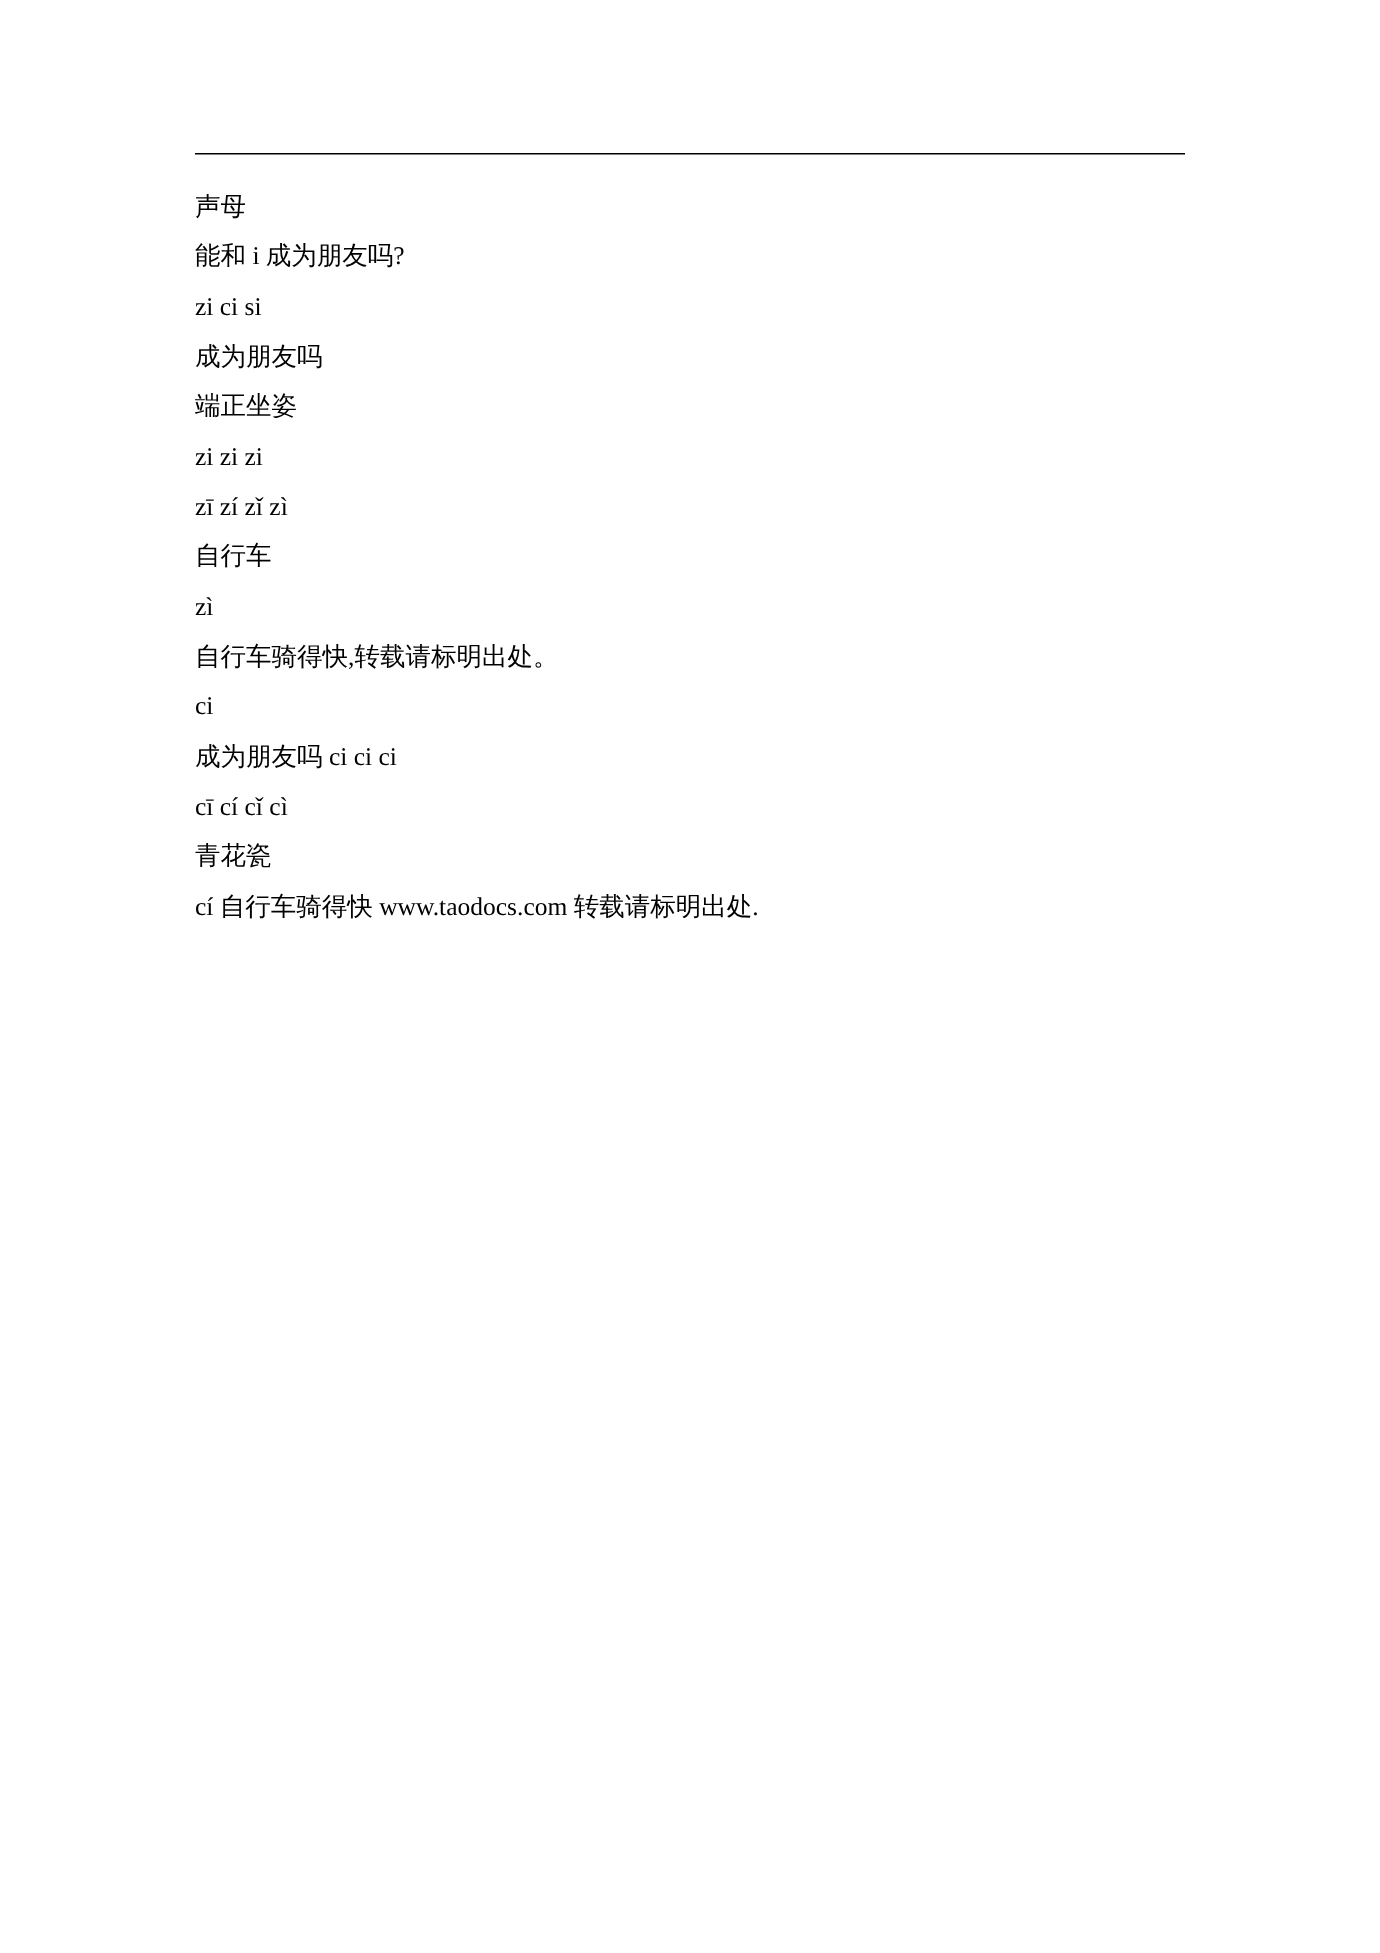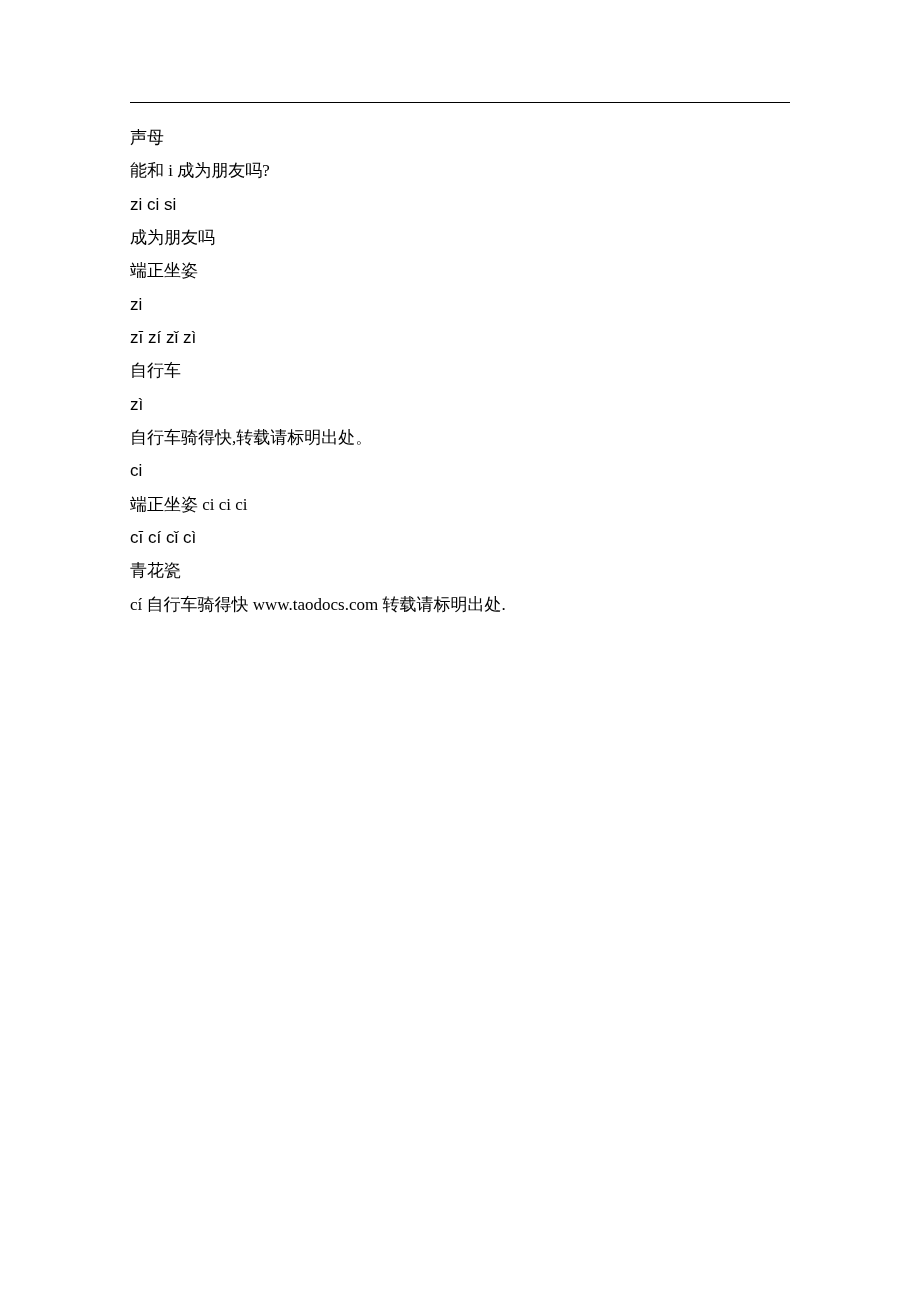--- a/index.html
+++ b/index.html
@@ -23,38 +23,38 @@
   .rule {
     border: none;
     border-top: 1.5px solid #000;
     margin: 0 0 22px 0;
   }
   .content p {
     margin: 0 0 7px 0;
     white-space: nowrap;
   }
   .latin {
-    font-family: Liberation Sans, sans-serif;
+    font-family: Liberation Serif, serif;
   }
 </style>
 </head>
 <body>
 
 <div class="page">
   <hr class="rule">
   <div class="content">
     <p>声母</p>
     <p>能和 i 成为朋友吗?</p>
     <p class="latin">zi ci si</p>
     <p>成为朋友吗</p>
     <p>端正坐姿</p>
-    <p class="latin">zi</p>
+    <p class="latin">zi zi zi</p>
     <p class="latin">zī  zí  zǐ  zì</p>
     <p>自行车</p>
     <p class="latin">zì</p>
     <p>自行车骑得快,转载请标明出处。</p>
     <p class="latin">ci</p>
-    <p>端正坐姿 ci ci ci</p>
+    <p>成为朋友吗 ci ci ci</p>
     <p class="latin">cī  cí  cǐ  cì</p>
     <p>青花瓷</p>
     <p>cí  自行车骑得快 www.taodocs.com 转载请标明出处.</p>
   </div>
 </div>
 
 </body></html>

